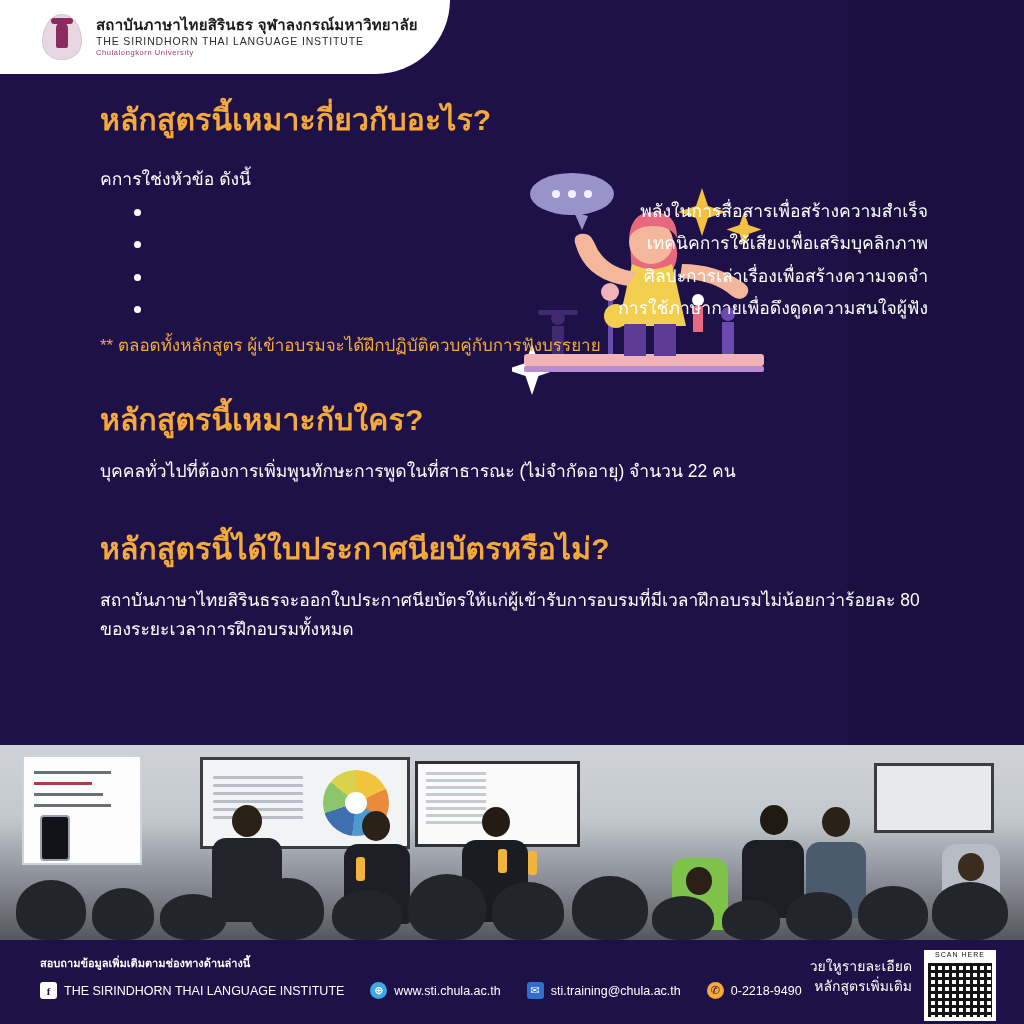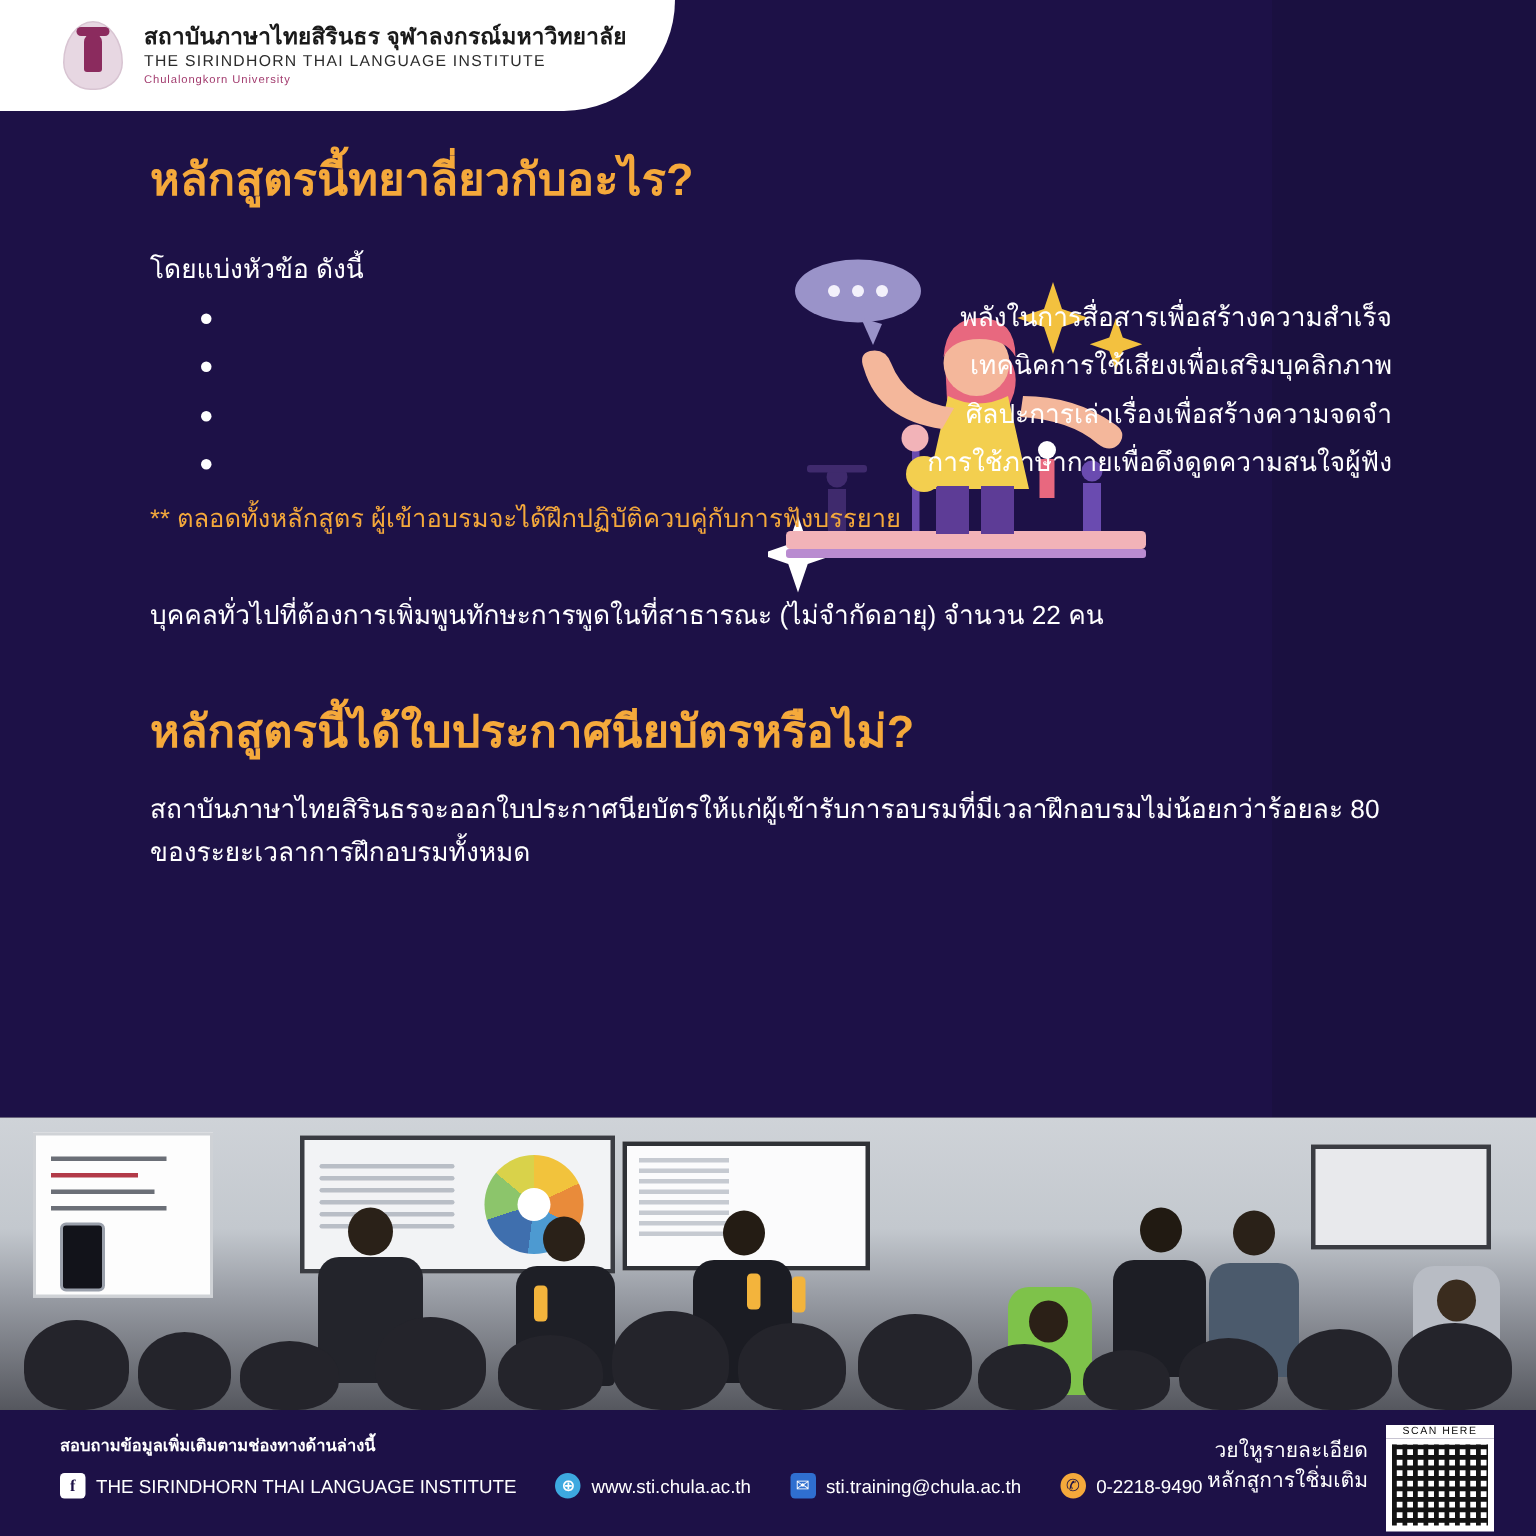--- a/index.html
+++ b/index.html
@@ -216,31 +216,32 @@
       <rect x="181" y="138" width="10" height="26" fill="#e8687f"></rect>
 
       <rect x="96" y="128" width="5" height="58" fill="#6a4bb0"></rect>
       <circle cx="98" cy="124" r="9" fill="#f2b3b8"></circle>
       <circle cx="104" cy="148" r="12" fill="#f3cf4f"></circle>
     </svg>
   </div>
 
   <div class="content">
 
-    <h2 class="heading">หลักสูตรนี้ทยาลี่ยวกับอะไร?</h2>
-    <div class="sub-lead">โดยแบ่งหัวข้อ ดังนี้</div>
+    <h2 class="heading">หลักสูตรนี้เหมาะกี่ยวกับอะไร?</h2>
+    <div class="sub-lead">คการใช่งหัวข้อ ดังนี้</div>
     <ul class="topics">
       <li>พลังในการสื่อสารเพื่อสร้างความสำเร็จ</li>
       <li>เทคนิคการใช้เสียงเพื่อเสริมบุคลิกภาพ</li>
       <li>ศิลปะการเล่าเรื่องเพื่อสร้างความจดจำ</li>
       <li>การใช้ภาษากายเพื่อดึงดูดความสนใจผู้ฟัง</li>
     </ul>
     <div class="note">** ตลอดทั้งหลักสูตร ผู้เข้าอบรมจะได้ฝึกปฏิบัติควบคู่กับการฟังบรรยาย</div>
 
     <div class="sec2">
+      <h2 class="heading">หลักสูตรนี้เหมาะกับใคร?</h2>
       <p class="body-text para">บุคคลทั่วไปที่ต้องการเพิ่มพูนทักษะการพูดในที่สาธารณะ (ไม่จำกัดอายุ) จำนวน 22 คน</p>
     </div>
 
     <div class="sec3">
       <h2 class="heading">หลักสูตรนี้ได้ใบประกาศนียบัตรหรือไม่?</h2>
       <p class="body-text para">สถาบันภาษาไทยสิรินธรจะออกใบประกาศนียบัตรให้แก่ผู้เข้ารับการอบรมที่มีเวลาฝึกอบรมไม่น้อยกว่าร้อยละ 80 ของระยะเวลาการฝึกอบรมทั้งหมด</p>
     </div>
   </div>
 
   <div class="photo-band">
@@ -338,21 +339,21 @@
           <span>sti.training@chula.ac.th</span>
         </div>
         <div class="chan">
           <span class="ic ic-phone">✆</span>
           <span>0-2218-9490</span>
         </div>
       </div>
 
       <div class="qr-text">
         <div>วยใหูรายละเอียด</div>
-        <div>หลักสูการใชิ่มเติม</div>
+        <div>หลักสูตรเพิ่มเติม</div>
       </div>
 
       <div class="qr-wrap">
         <div class="qr-label">SCAN HERE</div>
         <div class="qr">
             <div class="qr-grid"></div>
           </div>
       </div>
     </div>
   </div>

